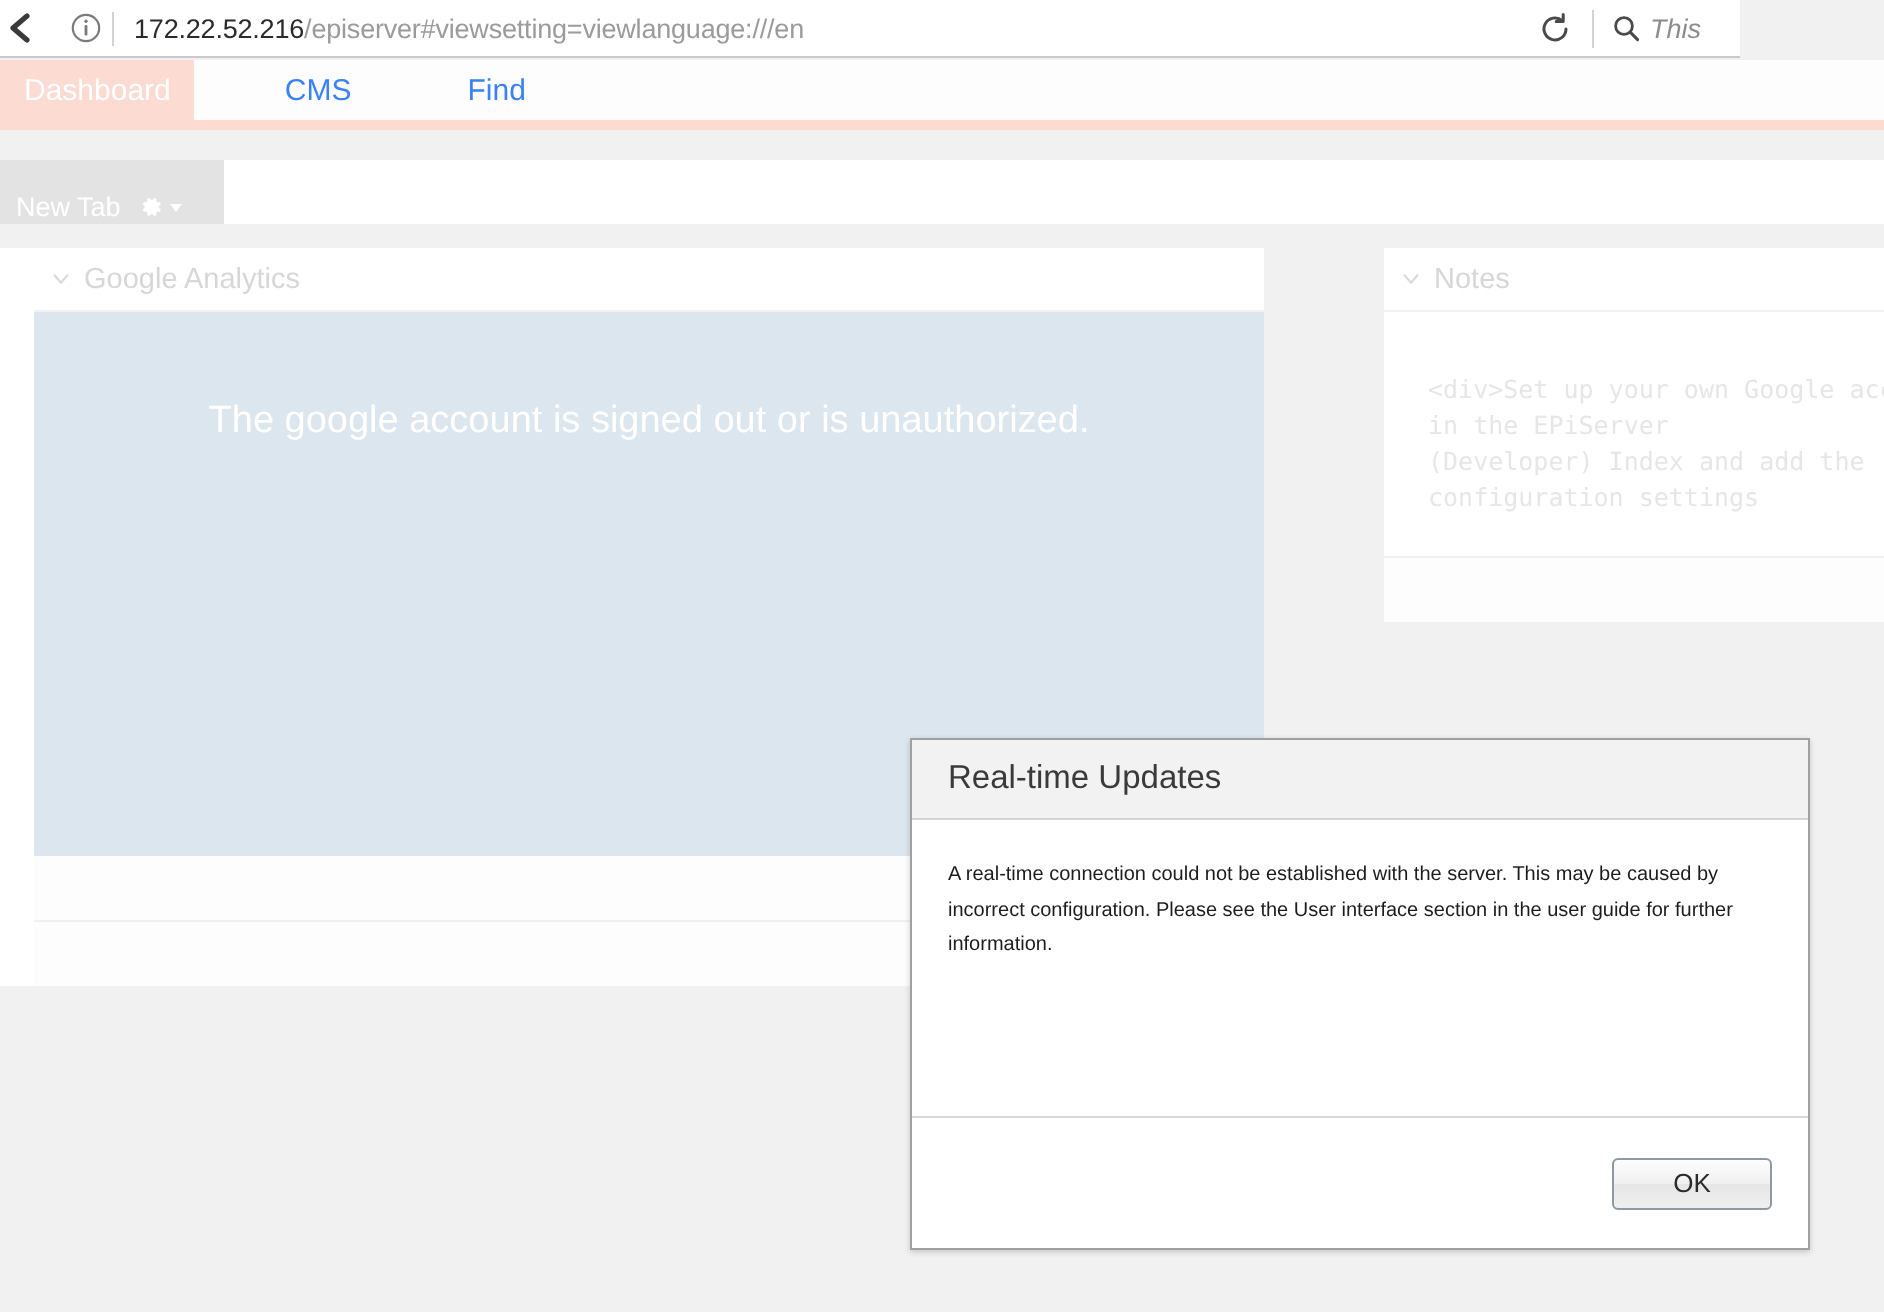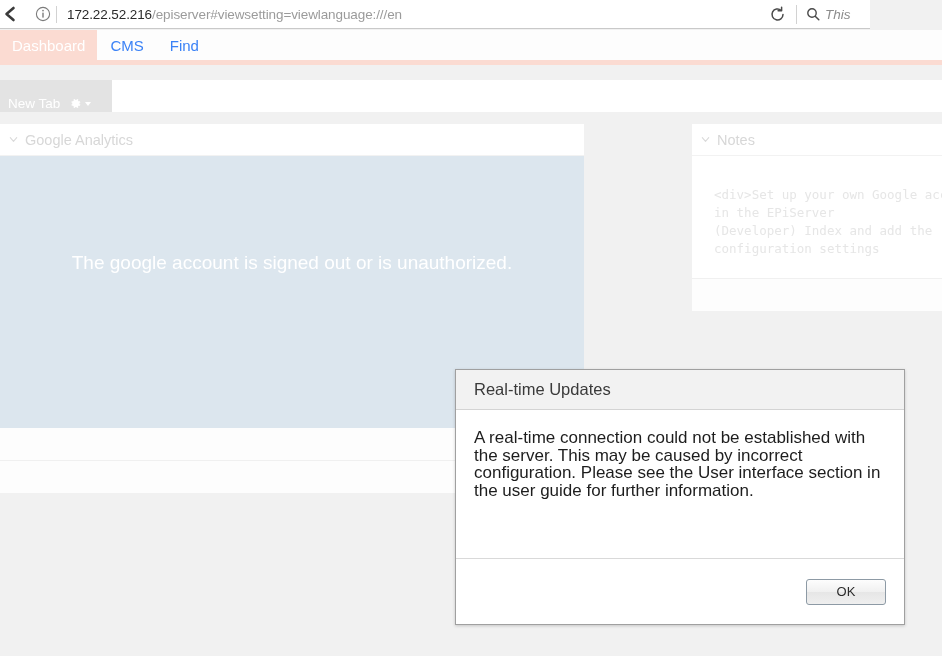--- a/index.html
+++ b/index.html
@@ -100,20 +100,21 @@
 
   
   .global-nav {
     position: absolute;
     top: 30px; left: 0;
     width: 942px;
     height: 30px;
     background: #fdfdfd;
     display: flex;
     align-items: flex-start;
+    gap: 32px;
   }
   .nav-item {
     display: flex;
     align-items: center;
     padding: 0 13px;
     font-size: 15px;
     color: #3b82f6;
     white-space: nowrap;
     height: 30px;
     box-sizing: border-box;
@@ -184,23 +185,24 @@
     width: 942px;
     height: 544px;
     background: #f1f1f1;
   }
 
   
   .gadget-ga {
     position: absolute;
     top: 12px;
     left: 0;
-    width: 584px;
-    background: #ffffff;
-    box-sizing: border-box;
+    width: 632px;
+    background: #ffffff;
+    box-sizing: border-box;
+    padding-left: 17px;
   }
   .gadget-header {
     height: 32px;
     display: flex;
     align-items: center;
     padding-left: 5px;
     background: #ffffff;
     border-bottom: 1px solid #f2f2f2;
     box-sizing: border-box;
   }
@@ -221,21 +223,21 @@
   .ga-body {
     height: 272px;
     background: #dce6ee;
     display: flex;
     flex-direction: column;
     align-items: center;
     justify-content: flex-start;
     box-sizing: border-box;
   }
   .ga-msg {
-    margin-top: 95px;
+    margin-top: 43px;
     font-size: 19px;
     color: #ffffff;
     text-align: center;
     line-height: 1.3;
     white-space: nowrap;
   }
   .ga-signin-line {
     margin-top: 26px;
     font-size: 19px;
     color: #ffffff;
@@ -315,21 +317,21 @@
     color: #3a3a3a;
     white-space: nowrap;
   }
   .dialog-body {
     flex: 1 1 auto;
     padding: 19px 22px 0 18px;
     box-sizing: border-box;
     background: #ffffff;
   }
   .dialog-message {
-    font-size: 17px;
+    font-size: 10px;
     color: #1d1d1d;
     line-height: 17.5px;
   }
   .dialog-footer {
     height: 66px;
     border-top: 1px solid #d9d9d9;
     background: #ffffff;
     display: flex;
     align-items: center;
     justify-content: flex-end;

